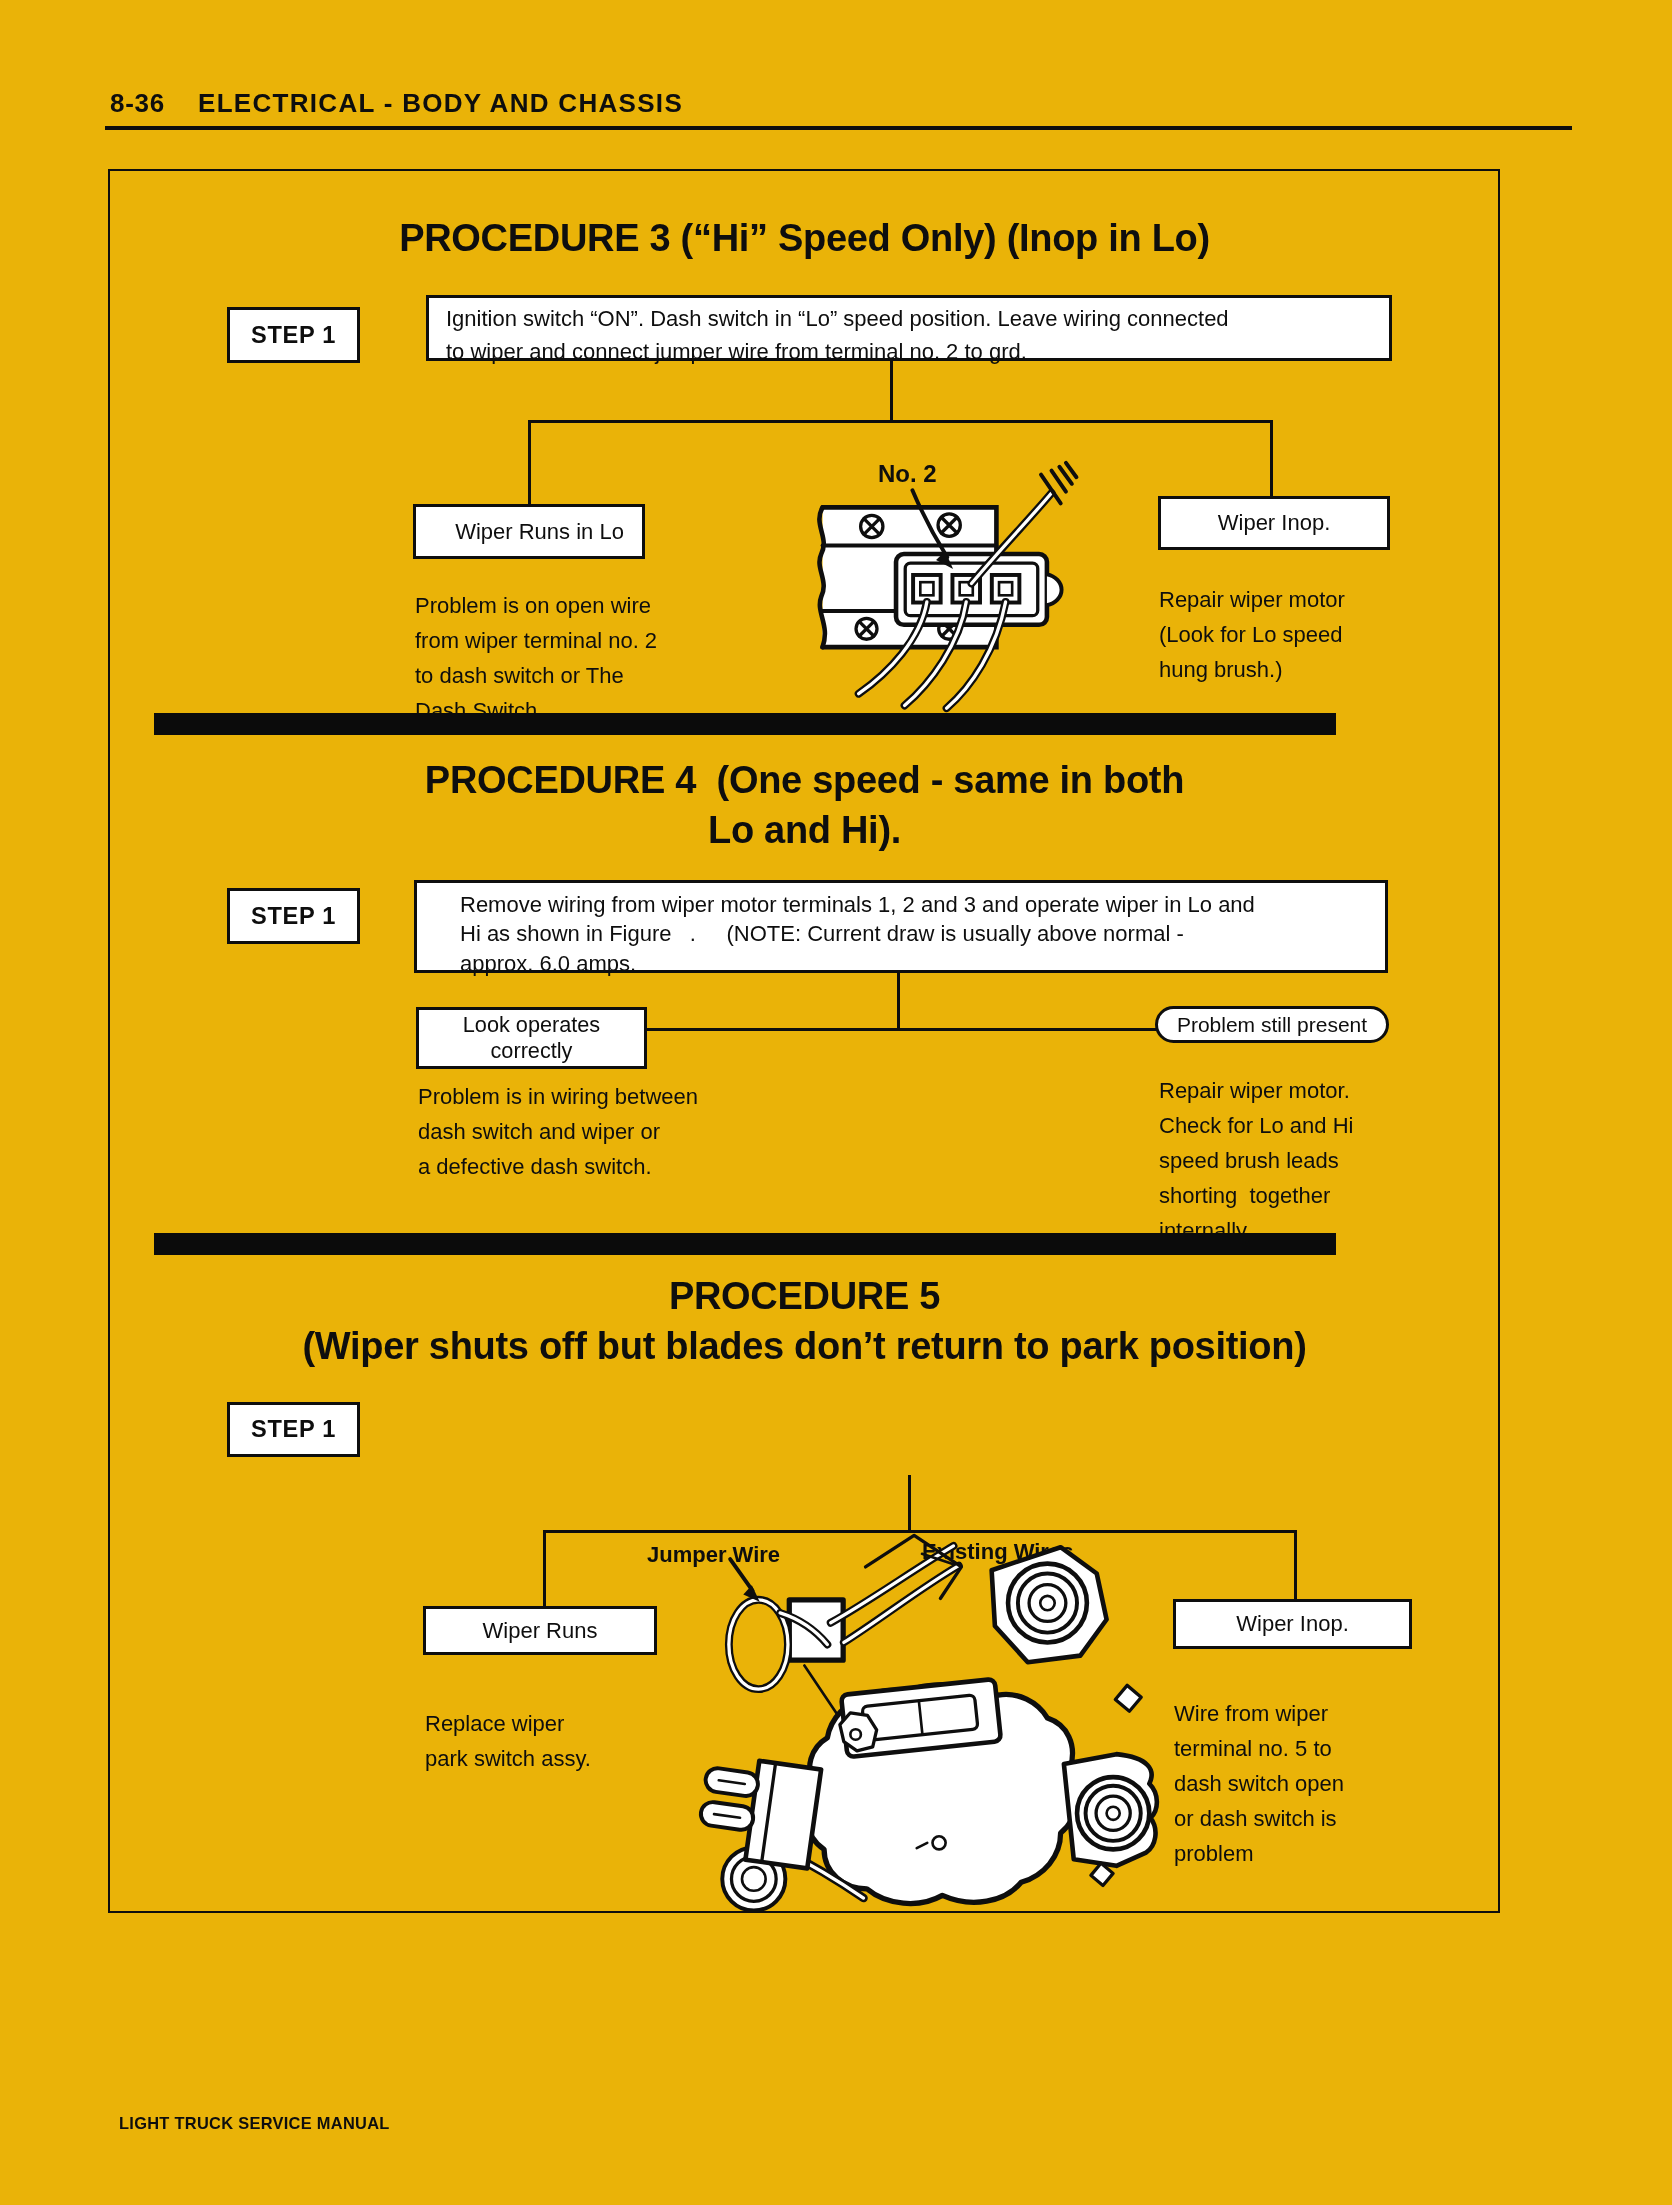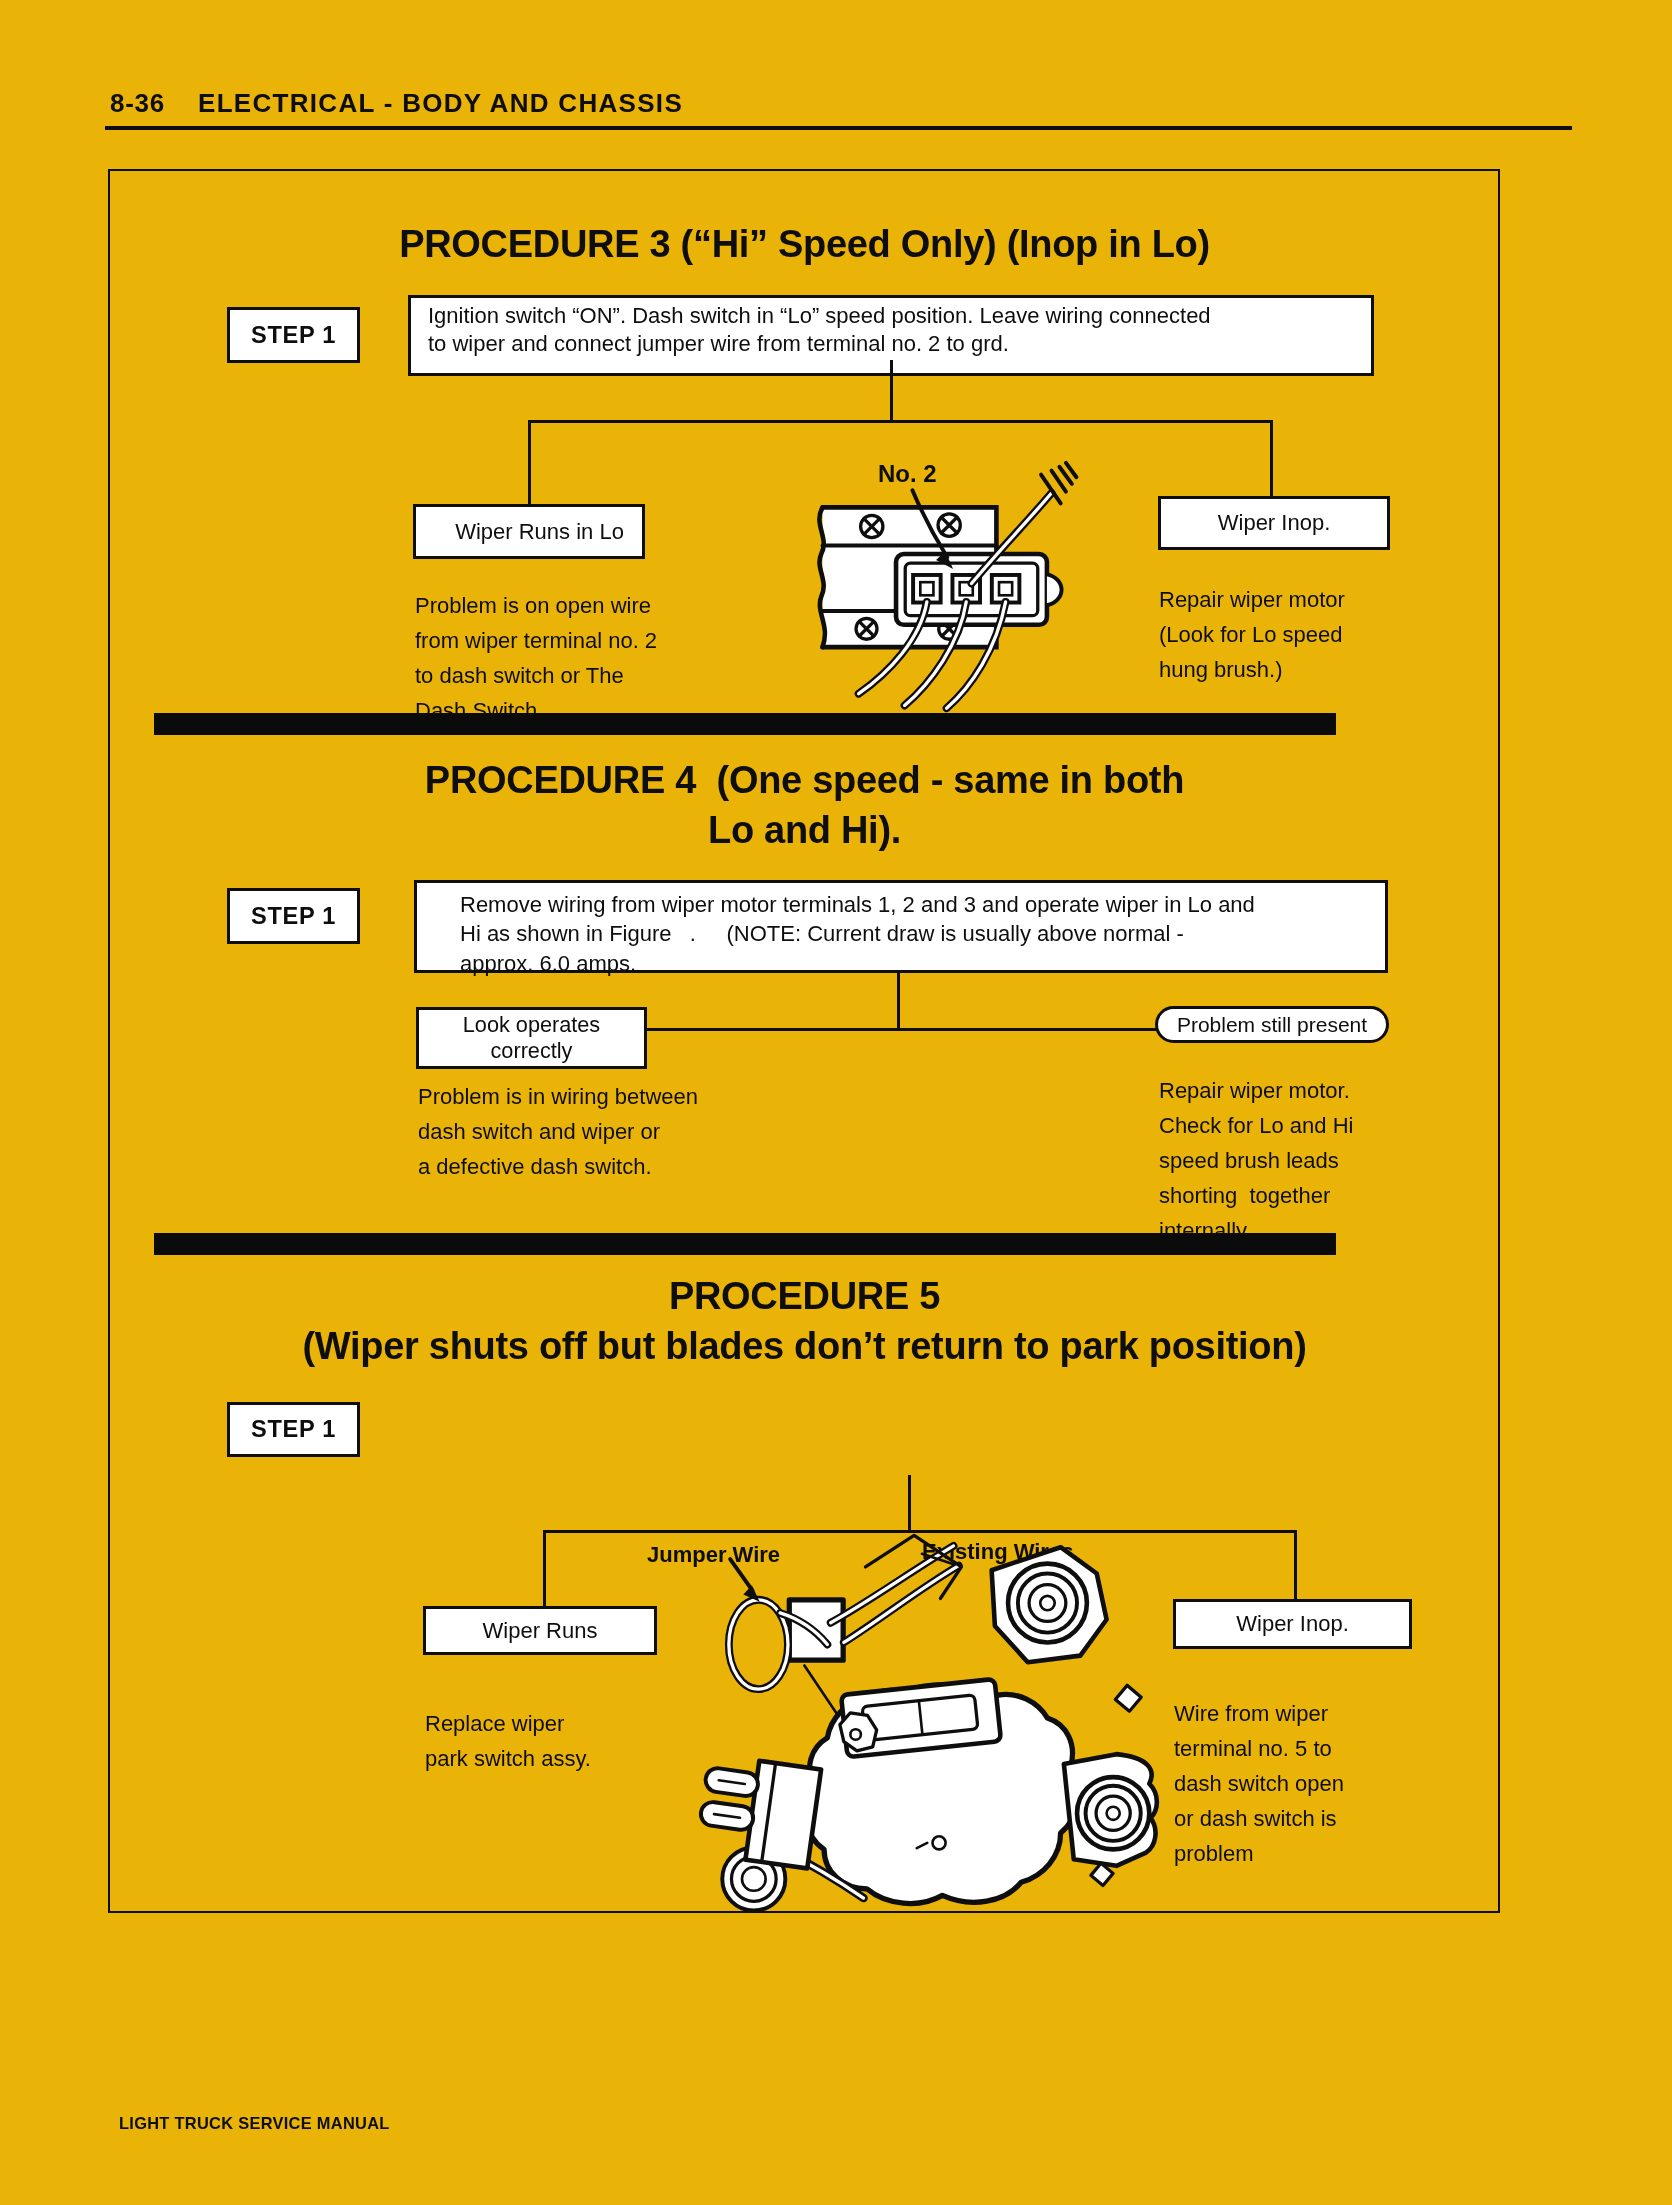--- a/index.html
+++ b/index.html
@@ -32,24 +32,24 @@
 <body>
 
 <div class="page">
 
   <div class="hdr-num" style="left:110px;top:88px;">8-36</div>
   <div class="hdr-title" style="left:198px;top:88px;">ELECTRICAL - BODY AND CHASSIS</div>
   <div class="ln" style="left:105px;top:126px;width:1467px;height:3.9px;"></div>
 
   <div class="frame" style="left:108px;top:169px;width:1388px;height:1740px;"></div>
 
-  <div class="proc-title" style="top:217px;margin-top:6px;">PROCEDURE 3 (“Hi” Speed Only) (Inop in Lo)</div>
+  <div class="proc-title" style="top:217px;">PROCEDURE 3 (“Hi” Speed Only) (Inop in Lo)</div>
 
   <div class="stepbox" style="left:227px;top:307px;width:127px;height:50px;">STEP 1</div>
-  <div class="textbox" style="left:408px;top:295px;width:966px;height:81px;padding:3.9px 13px 3.9px 17px;line-height:28px;">Ignition switch “ON”. Dash switch in “Lo” speed position. Leave wiring connected
+  <div class="textbox" style="left:426px;top:295px;width:966px;height:66px;padding:3.9px 13px 3.9px 17px;line-height:33px;">Ignition switch “ON”. Dash switch in “Lo” speed position. Leave wiring connected
 to wiper and connect jumper wire from terminal no. 2 to grd.</div>
 
   <div class="ln" style="left:890px;top:360px;width:2.6px;height:63px;"></div>
   <div class="ln" style="left:528px;top:420px;width:745px;height:2.6px;"></div>
   <div class="ln" style="left:528px;top:420px;width:2.6px;height:85px;"></div>
   <div class="ln" style="left:1270px;top:420px;width:2.6px;height:77px;"></div>
 
   <div class="node" style="left:413px;top:504px;width:232px;height:55px;padding-left:21px;">Wiper Runs in Lo</div>
   <div class="node" style="left:1158px;top:496px;width:232px;height:54px;">Wiper Inop.</div>
 

